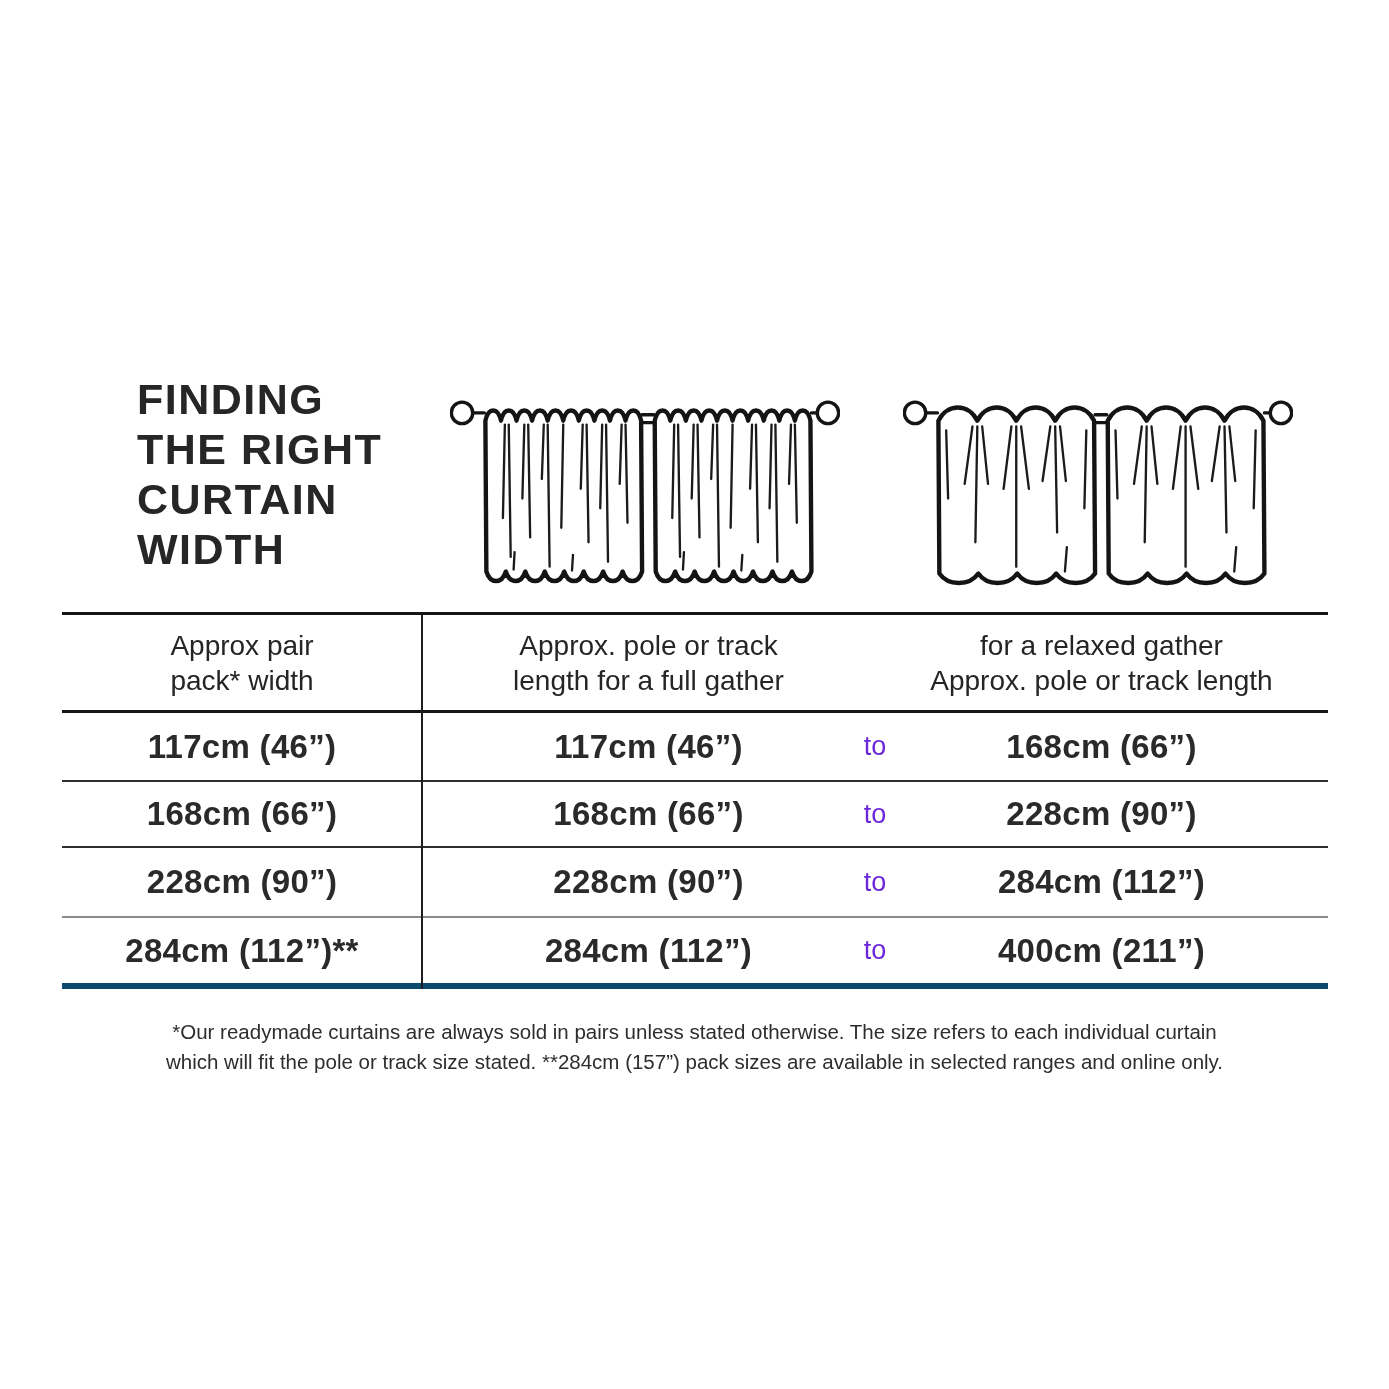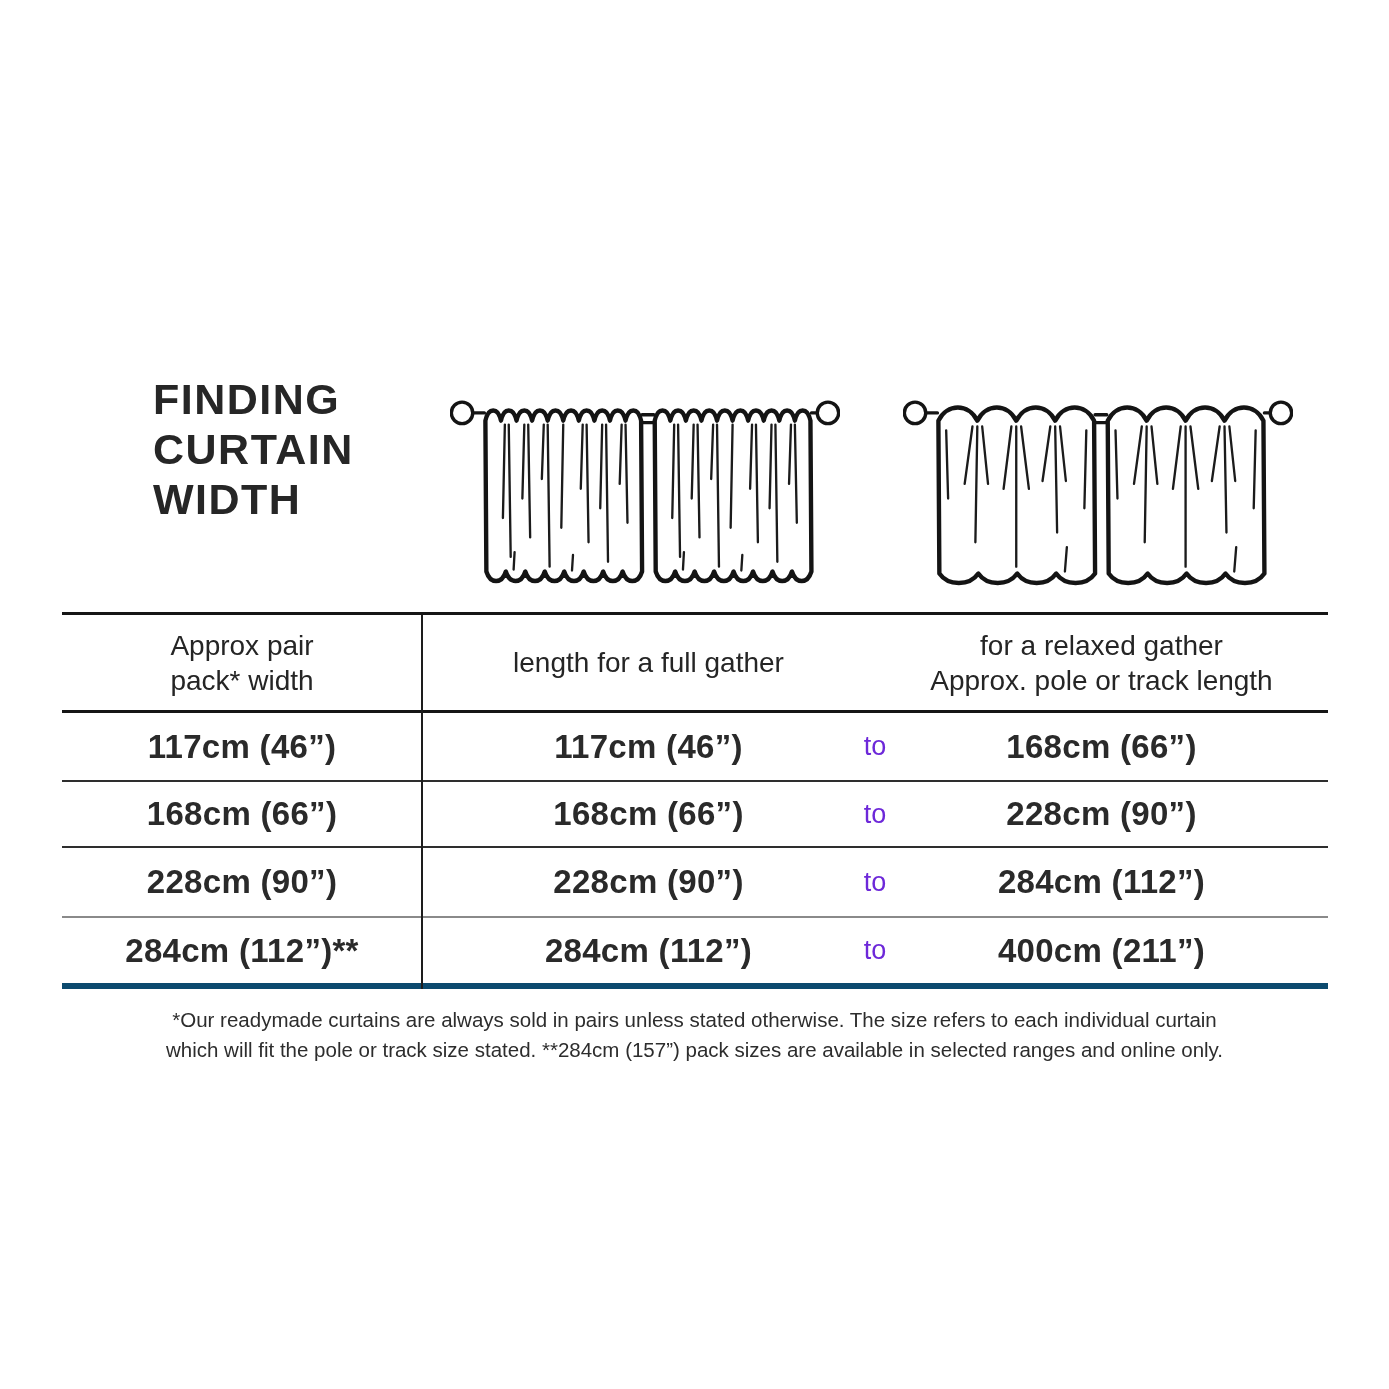--- a/index.html
+++ b/index.html
@@ -3,21 +3,21 @@
 <meta charset="utf-8">
 <style>
   html,body{margin:0;padding:0;background:#ffffff;}
   .canvas{
     position:relative;width:1389px;height:1389px;background:#ffffff;overflow:hidden;
     font-family:"Liberation Sans","DejaVu Sans",sans-serif;color:#262626;
   }
   
   .title{position:absolute;left:137px;top:374px;margin:0;
     font-size:43px;line-height:50px;font-weight:bold;letter-spacing:1.5px;color:#262626;}
-  .title span{display:block;margin-left:16px;}
+  .title span{display:block;}
   
   .illus{position:absolute;width:390px;height:218px;}
   .illus-full{left:450px;top:372px;}
   .illus-relaxed{left:903px;top:372px;}
   .illus svg{width:100%;height:100%;display:block;}
   .outline{fill:#ffffff;stroke:#141414;stroke-width:4.5;stroke-linejoin:round;}
   .rod{fill:none;stroke:#141414;stroke-width:3.5;stroke-linecap:round;}
   .finial{fill:#ffffff;stroke:#141414;stroke-width:3.5;}
   .pleats{fill:none;stroke:#1b1b1b;stroke-width:2.4;stroke-linecap:round;}
   
@@ -30,31 +30,32 @@
   .trow.r3{height:68px;border-bottom:2px solid #8a8a8a;}
   .trow.r4{height:65px;border-bottom:6px solid #0c4a6e;}
   .c1{width:360px;text-align:center;}
   .cright{flex:1;position:relative;display:flex;align-items:center;}
   .c2,.c3{flex:1;text-align:center;}
   .hcell{font-size:28px;line-height:35px;color:#252525;}
   .hcell span{display:block;}
   .val{font-size:33px;color:#2a2a2a;letter-spacing:0.3px;font-weight:bold;}
   .to{position:absolute;left:50%;transform:translateX(-50%);font-size:27px;color:#6d28d9;}
   
-  .footnote{position:absolute;left:0;right:0;top:1005px;margin:0;text-align:center;
+  .footnote{position:absolute;left:0;right:0;top:1005px;margin:12px;text-align:center;
     font-size:20.5px;line-height:30px;color:#2d2d2d;}
   .footnote span{display:block;}
 </style>
 </head>
 <body>
 
 <div class="canvas">
 
   <h1 class="title">
     <span>FINDING</span>
+    <span>THE RIGHT</span>
     <span>CURTAIN</span>
     <span>WIDTH</span>
   </h1>
 
   <div class="illus illus-full">
     <svg viewBox="0 0 400 224">
       <circle class="finial" cx="12" cy="42" r="11"></circle>
       <circle class="finial" cx="388" cy="42" r="11"></circle>
       <path class="rod" d="M23,42 H35 M371,42 H377 M197,44 H209 M197,52 H209"></path>
 
@@ -87,20 +88,21 @@
   <div class="sizetable">
     <div class="vline"></div>
 
     <div class="trow header">
       <div class="c1 hcell">
         <span>Approx pair</span>
         <span>pack* width</span>
       </div>
       <div class="cright">
         <div class="c2 hcell">
+          <span>Approx. pole or track</span>
           <span>length for a full gather</span>
         </div>
         <div class="c3 hcell">
           <span>for a relaxed gather</span>
           <span>Approx. pole or track length</span>
         </div>
       </div>
     </div>
 
     <div class="trow r1">

